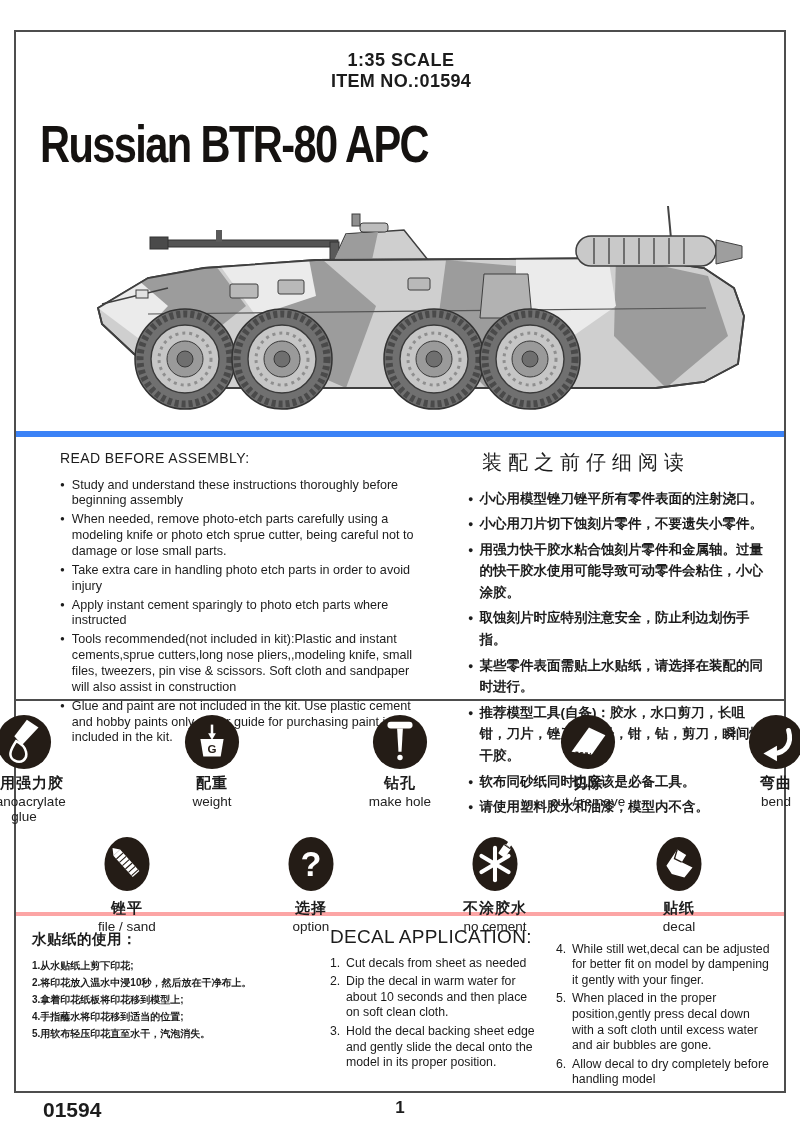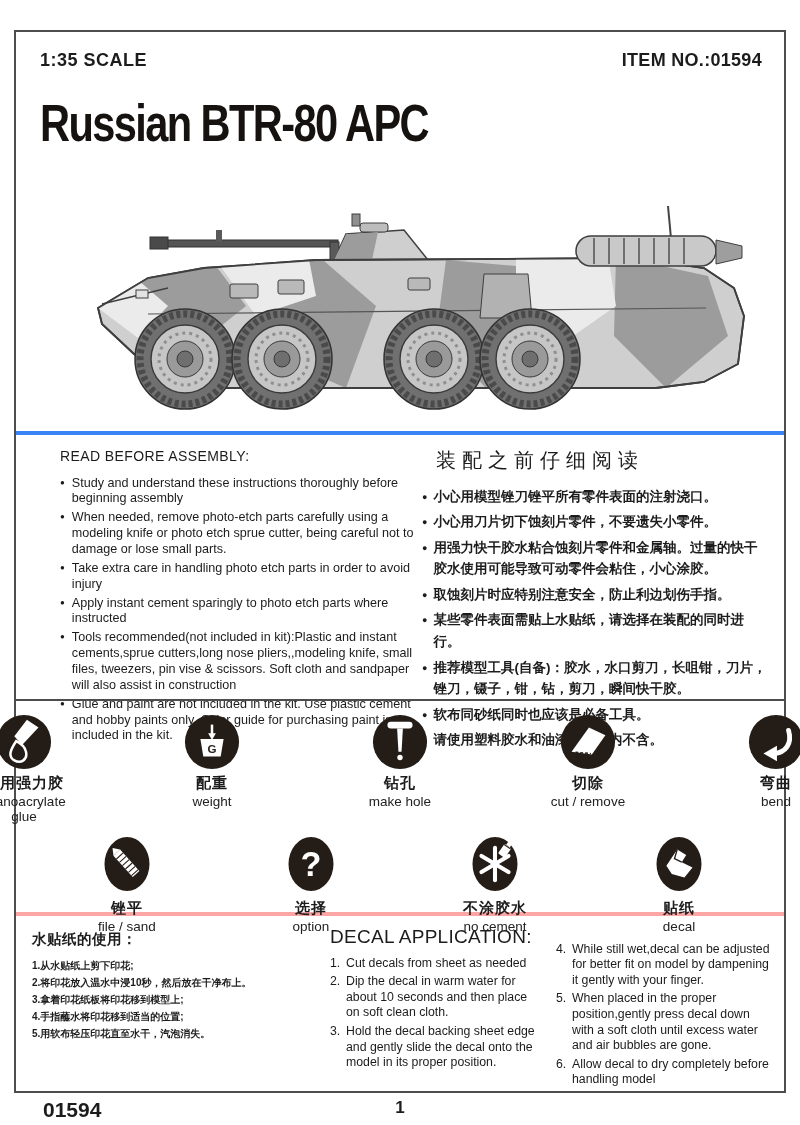--- a/index.html
+++ b/index.html
@@ -7,35 +7,35 @@
   body { position:relative; height:1125px; overflow:hidden; }
 
   .frame {
     position:absolute; left:14px; top:30px; width:772px; height:1063px;
     border:2px solid #4d4d4d; background:#ffffff;
     display:flex; flex-direction:column;
   }
 
   
   .top-block { height:192px; position:relative; padding:18px 22px 0 24px; }
-  .top-row { display:flex; justify-content:space-between; align-items:center; }
+  .top-row { display:flex; justify-content:space-between; align-items:center;flex-direction:column; }
   .scale-label { font-size:18px; font-weight:bold; letter-spacing:.5px; }
   .item-no { font-size:18px; font-weight:bold; letter-spacing:.3px; }
   .main-title {
     margin-top:22px; font-size:52px; font-weight:800; letter-spacing:-2px;
     transform:scaleX(.80); transform-origin:left center; white-space:nowrap; color:#151210;
   }
   .sub-title { margin-top:8px; font-size:30px; font-weight:600; letter-spacing:1px; color:#222; }
 
   
   .vehicle-box { height:235px; position:relative; }
   .vehicle-box svg { display:block; }
 
   
-  .instructions { height:268px; border-top:4px solid #3b82f6; display:flex; }
+  .instructions { height:268px; border-top:6px solid #3b82f6; display:flex;gap:46px; }
   .col-en { width:398px; padding:13px 0 0 44px; }
   .col-en h3 { font-size:14px; font-weight:400; letter-spacing:.4px; margin-bottom:12px; }
   .en-list li { list-style:none; display:flex; font-size:12.6px; line-height:1.26; margin-bottom:3px; }
   .en-list li::before { content:"●"; font-size:8px; margin:2px 7px 0 0; }
   .col-zh { flex:1; padding:10px 14px 0 8px; }
   .col-zh h3 { font-size:20px; font-weight:500; letter-spacing:6px; margin:2px 0 12px 14px; font-family:"Liberation Serif", serif; }
   .zh-list li { list-style:none; display:flex; font-size:13.5px; font-weight:600; line-height:1.6; margin-bottom:4px; }
   .zh-list li::before { content:"●"; font-size:9px; margin:4px 6px 0 0; }
 
   

